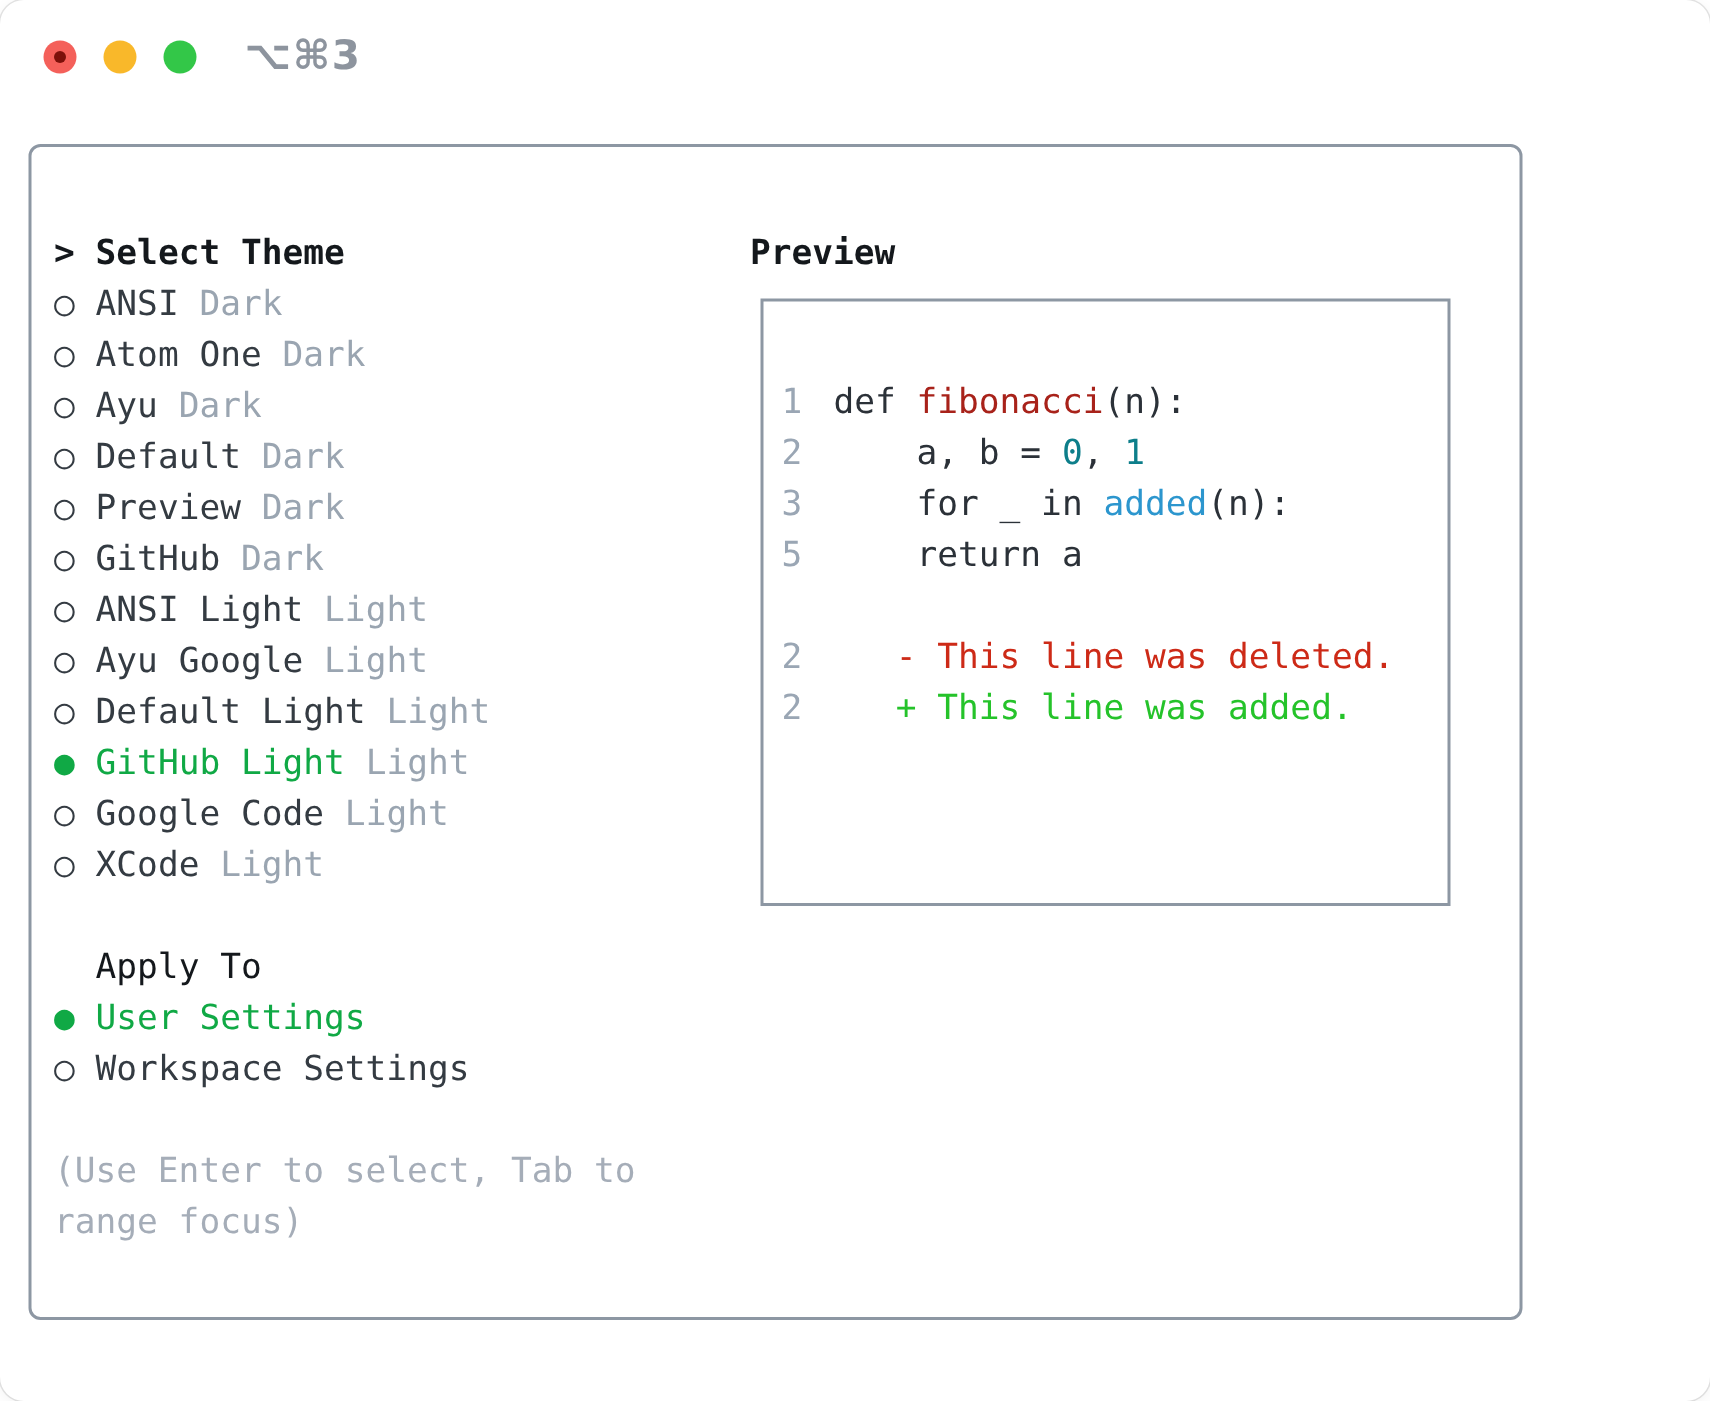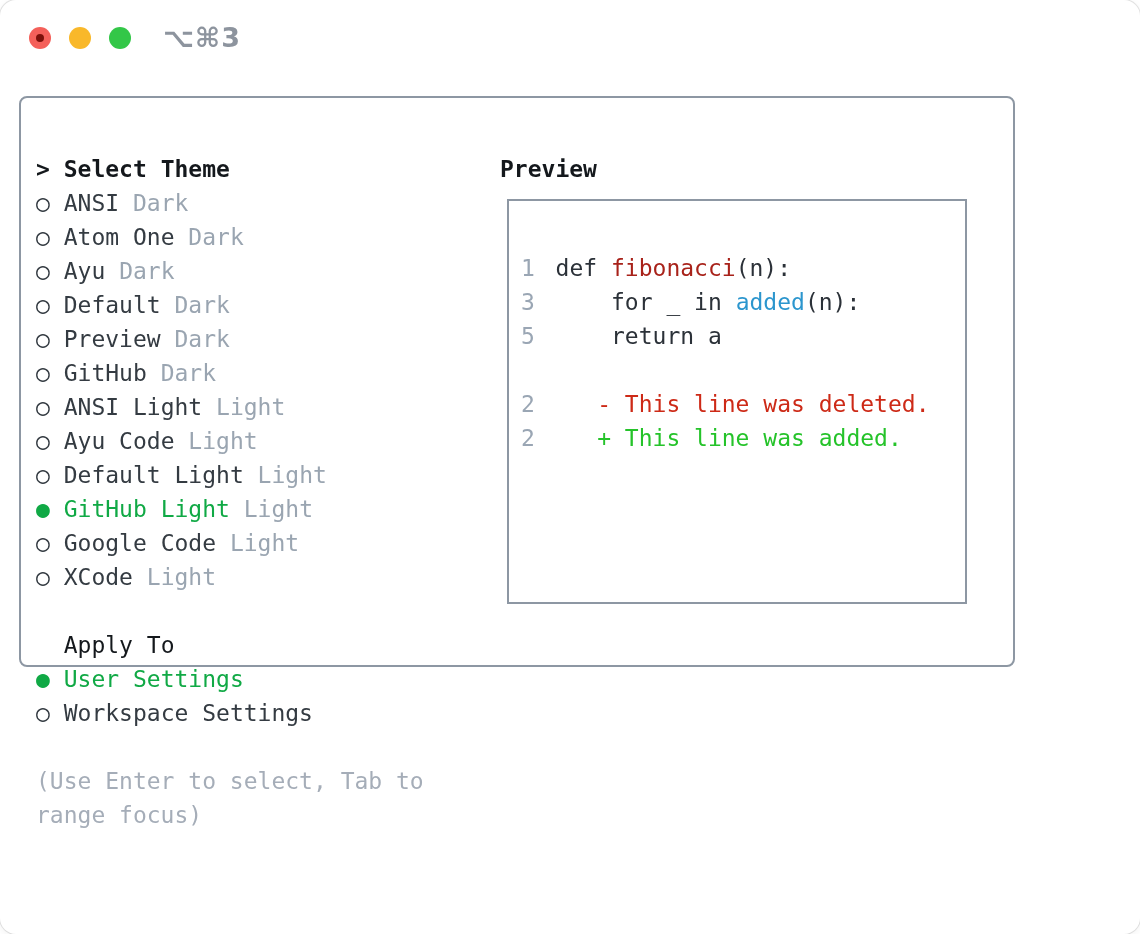--- a/index.html
+++ b/index.html
@@ -29,21 +29,21 @@
   .app-title {
     position: absolute; left: 163px; top: 22px;
     font-family: "DejaVu Sans", "Liberation Sans", sans-serif;
     font-size: 27px; font-weight: 700; letter-spacing: 1px;
     color: var(--muted-dark);
   }
 
   
   .panel {
     position: absolute; left: 19px; top: 96px;
-    width: 996px; height: 571px;
+    width: 996px; height: 784px;
     border: 2px solid var(--panel-border);
     border-radius: 8px;
     background: #ffffff;
   }
 
   .row { white-space: pre; font-size: 23px; line-height: 34px; color: var(--text-dark); }
 
   
   .left-col { position: absolute; left: 15px; top: 54px; }
   .picker-header { font-weight: 700; color: var(--text-black); }
@@ -101,21 +101,21 @@
     <div class="left-col">
       <div class="row picker-header"><span class="prompt">&gt;</span><span> </span><span>Select Theme</span></div>
       <div id="theme-items">
           <div class="row theme-item"><span class="bullet">○</span><span> </span><span class="name">ANSI</span><span> </span><span class="variant">Dark</span></div>
           <div class="row theme-item"><span class="bullet">○</span><span> </span><span class="name">Atom One</span><span> </span><span class="variant">Dark</span></div>
           <div class="row theme-item"><span class="bullet">○</span><span> </span><span class="name">Ayu</span><span> </span><span class="variant">Dark</span></div>
           <div class="row theme-item"><span class="bullet">○</span><span> </span><span class="name">Default</span><span> </span><span class="variant">Dark</span></div>
           <div class="row theme-item"><span class="bullet">○</span><span> </span><span class="name">Preview</span><span> </span><span class="variant">Dark</span></div>
           <div class="row theme-item"><span class="bullet">○</span><span> </span><span class="name">GitHub</span><span> </span><span class="variant">Dark</span></div>
           <div class="row theme-item"><span class="bullet">○</span><span> </span><span class="name">ANSI Light</span><span> </span><span class="variant">Light</span></div>
-          <div class="row theme-item"><span class="bullet">○</span><span> </span><span class="name">Ayu Code</span><span> </span><span class="variant">Light</span></div>
+          <div class="row theme-item"><span class="bullet">○</span><span> </span><span class="name">Ayu Google</span><span> </span><span class="variant">Light</span></div>
           <div class="row theme-item"><span class="bullet">○</span><span> </span><span class="name">Default Light</span><span> </span><span class="variant">Light</span></div>
           <div class="row theme-item selected"><span class="bullet">●</span><span> </span><span class="name">GitHub Light</span><span> </span><span class="variant">Light</span></div>
           <div class="row theme-item"><span class="bullet">○</span><span> </span><span class="name">Google Code</span><span> </span><span class="variant">Light</span></div>
           <div class="row theme-item"><span class="bullet">○</span><span> </span><span class="name">XCode</span><span> </span><span class="variant">Light</span></div>
         </div>
       <div class="spacer"></div>
       <div class="row apply-header"><span>  </span><span>Apply To</span></div>
       <div id="apply-items">
           <div class="row theme-item selected"><span class="bullet">●</span><span> </span><span class="name">User Settings</span></div>
           <div class="row theme-item"><span class="bullet">○</span><span> </span><span class="name">Workspace Settings</span></div>
@@ -123,20 +123,21 @@
       <div class="spacer"></div>
       <div class="row hint">(Use Enter to select, Tab to</div>
       <div class="row hint">range focus)</div>
     </div>
 
     <div class="preview-title">Preview</div>
 
     <div class="preview-box">
       <div id="code-lines">
           <div class="code-line"><span class="ln">1</span><span class="content"><span class="tk-default">def </span><span class="tk-function">fibonacci</span><span class="tk-default">(n):</span></span></div>
+          <div class="code-line"><span class="ln">2</span><span class="content"><span class="tk-default">    a, b = </span><span class="tk-number">0</span><span class="tk-default">, </span><span class="tk-number">1</span></span></div>
           <div class="code-line"><span class="ln">3</span><span class="content"><span class="tk-default">    for _ in </span><span class="tk-builtin">added</span><span class="tk-default">(n):</span></span></div>
           <div class="code-line"><span class="ln">5</span><span class="content"><span class="tk-default">    return a</span></span></div>
           <div class="code-line"><span class="ln"></span><span class="content"></span></div>
           <div class="code-line"><span class="ln">2</span><span class="content"><span class="tk-deleted">   - This line was deleted.</span></span></div>
           <div class="code-line"><span class="ln">2</span><span class="content"><span class="tk-added">   + This line was added.</span></span></div>
         </div>
     </div>
 
   </div>
 </div>

